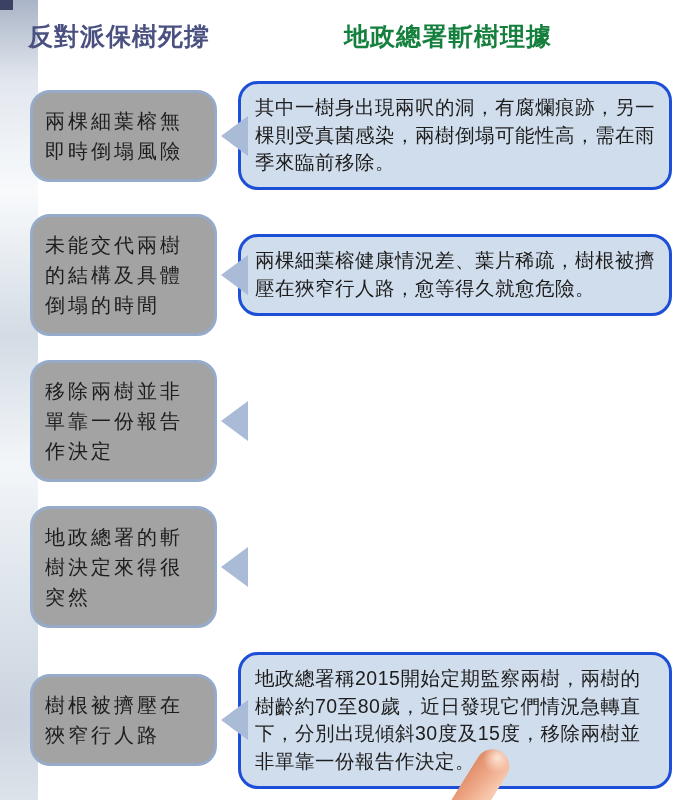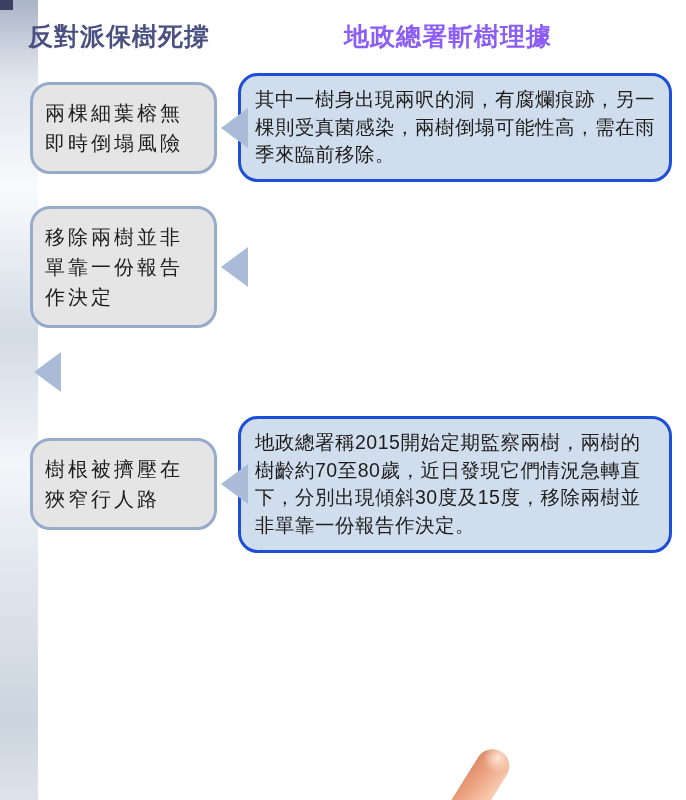--- a/index.html
+++ b/index.html
@@ -18,39 +18,39 @@
       #d3dbe4 42%, #f3f6f9 58%, #e0e6ed 72%,
       #cbd4df 90%, #dde3ea 100%);
   }
   .corner-square {
     position: absolute; left: 0; top: 0;
     width: 13px; height: 10px;
     background: #3a4163;
   }
   .content { position: absolute; left: 0; top: 0; width: 686px; }
 
-  .header-row { display: flex; align-items: flex-end; margin: 20px 14px 20px 28px; }
+  .header-row { display: flex; align-items: flex-end; margin: 20px 14px 28px 28px; }
   .header-left {
     flex: 0 0 196px;
     font-size: 25px; font-weight: bold; color: #4a5181;
     letter-spacing: 1px; white-space: nowrap;
   }
   .header-right {
     flex: 1; text-align: center;
-    font-size: 25px; font-weight: bold; color: #8b5cf6;
+    font-size: 25px; font-weight: bold; color: #15803d;
     letter-spacing: 1px; white-space: nowrap;
   }
 
   .row {
     display: flex; align-items: center;
     margin: 0 14px 24px 30px;
   }
   .left-box {
     flex: 0 0 157px;
-    background: #e5e5e5;
+    background: #a3a3a3;
     border: 3px solid #96abc9;
     border-radius: 20px;
     padding: 13px 12px;
     font-size: 20px; line-height: 1.5;
     letter-spacing: 3px; color: #1d1d1d;
     position: relative; z-index: 2;
   }
   .arrow-left {
     width: 0; height: 0;
     border-top: 20px solid transparent;
@@ -95,27 +95,33 @@
     <div class="header-left">反對派保樹死撐</div>
     <div class="header-right">地政總署斬樹理據</div>
   </div>
 
   <div class="row">
     <div class="left-box">兩棵細葉榕無即時倒塌風險</div>
     <div class="arrow-left"></div>
     <div class="right-box">其中一樹身出現兩呎的洞，有腐爛痕跡，另一棵則受真菌感染，兩樹倒塌可能性高，需在雨季來臨前移除。</div>
   </div>
 
+  <div class="row">
+    <div class="left-box">未能交代兩樹的結構及具體倒塌的時間</div>
+    <div class="arrow-left"></div>
+    <div class="right-box">兩棵細葉榕健康情況差、葉片稀疏，樹根被擠壓在狹窄行人路，愈等得久就愈危險。</div>
+  </div>
 
   <div class="row">
     <div class="left-box">移除兩樹並非單靠一份報告作決定</div>
     <div class="arrow-left"></div>
   </div>
 
   <div class="row">
+    <div class="left-box">地政總署的斬樹決定來得很突然</div>
     <div class="arrow-left"></div>
   </div>
 
   <div class="row">
     <div class="left-box">樹根被擠壓在狹窄行人路</div>
     <div class="arrow-left"></div>
     <div class="right-box">地政總署稱2015開始定期監察兩樹，兩樹的樹齡約70至80歲，近日發現它們情況急轉直下，分別出現傾斜30度及15度，移除兩樹並非單靠一份報告作決定。</div>
   </div>
 
 </div>

